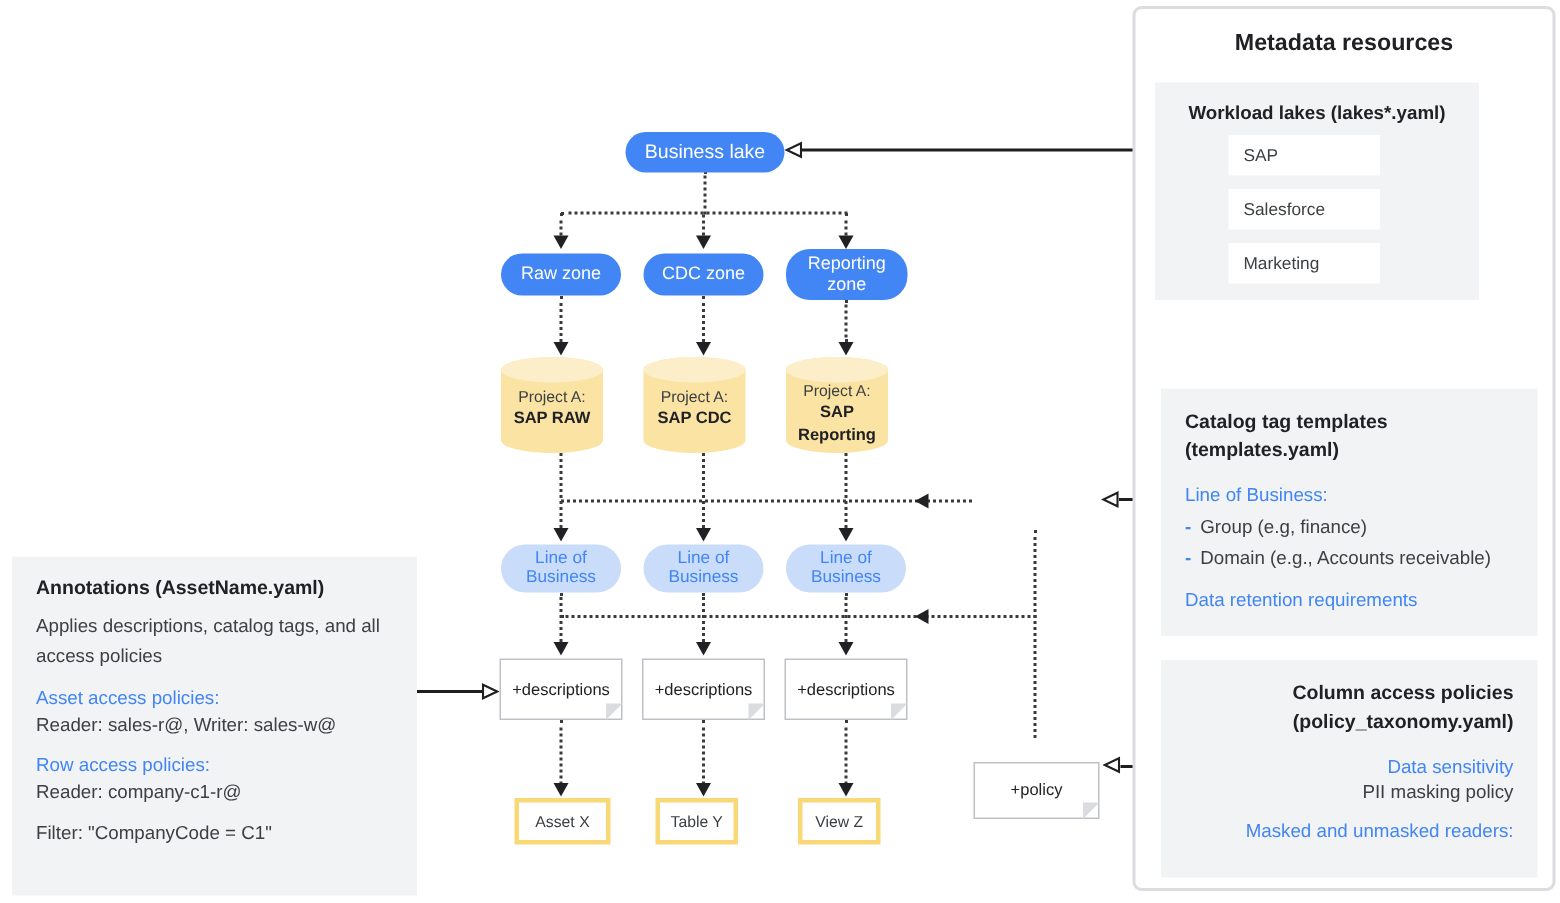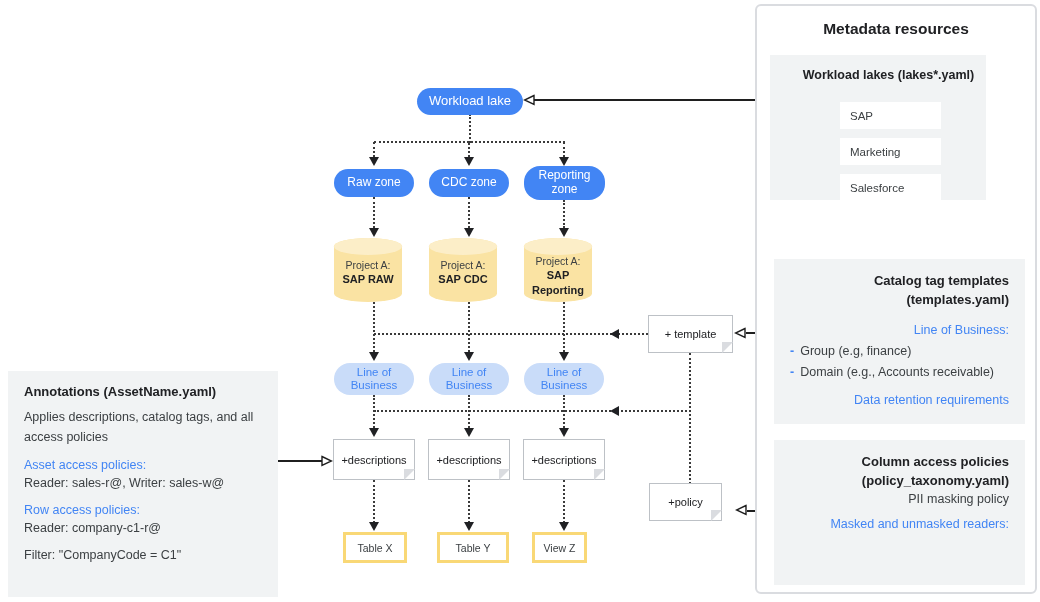--- a/index.html
+++ b/index.html
@@ -53,27 +53,27 @@
       border-right:5px solid transparent;border-top:9px solid #202124;}
   .al{position:absolute;width:0;height:0;border-top:5px solid transparent;
       border-bottom:5px solid transparent;border-right:9px solid #202124;}
   .oarr{position:absolute;}
 
   
   .meta-panel{position:absolute;left:755px;top:4px;width:282px;height:590px;background:#fff;
         border:2px solid #DADCE0;border-radius:6px;}
   .meta-title{position:absolute;top:14px;left:0;right:0;text-align:center;
         font-size:15.5px;font-weight:700;color:#202124;}
-  .gray-box{position:absolute;background:var(--panel_gray);padding-left:21px;}
+  .gray-box{position:absolute;background:var(--panel_gray);}
   .wl-box{left:13px;top:49px;width:216px;height:145px;padding-top:13px;}
   .wl-title{text-align:center;font-size:12.5px;font-weight:700;color:#202124;}
   .wl-item{position:relative;margin:9px 0 0 49px;width:101px;height:27px;background:#fff;
         display:flex;align-items:center;padding-left:10px;font-size:11.5px;color:#3C4043;}
-  .wl-item.first{margin-top:20px;}
-  .cat-box{left:17px;top:253px;width:251px;height:165px;padding:13px 16px;text-align:right;}
+  .wl-item.first{margin-top:8px;}
+  .cat-box{left:17px;top:253px;width:251px;height:165px;padding:13px 16px;}
   .col-box{left:17px;top:434px;width:251px;height:145px;padding:13px 16px;text-align:right;}
   .box-title{font-size:13px;font-weight:700;color:#202124;line-height:1.45;}
   .blue-h{color:var(--accent_blue);font-size:12.5px;font-weight:500;line-height:1.4;}
   .body-t{color:#3C4043;font-size:12.5px;line-height:1.4;}
   .bullet{display:flex;gap:6px;color:#3C4043;font-size:12.5px;line-height:1.65;}
   .bullet .dash{color:var(--accent_blue);font-weight:700;}
   .mt12{margin-top:12px;} .mt8{margin-top:8px;} .mt10{margin-top:10px;} .mt2{margin-top:2px;}
 
   
   .ann-panel{position:absolute;left:8px;top:371px;width:270px;background:var(--panel_gray);
@@ -142,21 +142,21 @@
   <div class="sline" style="left:746px;top:332px;width:26px"></div>
   <svg class="oarr" style="left:734px;top:327px" width="12" height="12" viewBox="0 0 12 12">
       <path d="M11 1.5 L1.5 6 L11 10.5 Z" fill="#ffffff" stroke="#1f1f1f" stroke-width="1.4"></path>
     </svg>
 
   <div class="sline" style="left:747px;top:510px;width:25px"></div>
   <svg class="oarr" style="left:735px;top:504px" width="12" height="12" viewBox="0 0 12 12">
       <path d="M11 1.5 L1.5 6 L11 10.5 Z" fill="#ffffff" stroke="#1f1f1f" stroke-width="1.4"></path>
     </svg>
 
-  <div class="pill main" style="left:417px;top:88px;width:106px;height:27px">Workload lake</div>
+  <div class="pill main" style="left:417px;top:88px;width:106px;height:27px">Business lake</div>
 
   <div class="pill" style="left:334px;top:169px;width:80px;height:28px">Raw zone</div>
   <div class="pill" style="left:429px;top:169px;width:80px;height:28px">CDC zone</div>
   <div class="pill" style="left:524px;top:166px;width:81px;height:34px;padding:2px 10px">Reporting zone</div>
 
   <div class="cyl" style="left:334px;top:238px">
     <div class="cyl-label">
       <span>Project A:</span>
       <span class="cyl-name">SAP RAW</span>
     </div>
@@ -175,61 +175,61 @@
   </div>
 
   <div class="pill lob" style="left:334px;top:363px;width:80px;height:32px">Line of Business</div>
   <div class="pill lob" style="left:429px;top:363px;width:80px;height:32px">Line of Business</div>
   <div class="pill lob" style="left:524px;top:363px;width:80px;height:32px">Line of Business</div>
 
   <div class="note" style="left:333px;top:439px;width:82px;height:41px">+descriptions</div>
   <div class="note" style="left:428px;top:439px;width:82px;height:41px">+descriptions</div>
   <div class="note" style="left:523px;top:439px;width:82px;height:41px">+descriptions</div>
 
-  <div class="note" style="left:648px;top:315px;width:85px;height:38px">+ template</div>
-  <div class="note" style="left:649px;top:483px;width:73px;height:38px">+policy</div>
-
-  <div class="ybox" style="left:343px;top:532px;width:64px;height:31px">Table X</div>
-  <div class="ybox" style="left:437px;top:532px;width:72px;height:31px">Table Y</div>
+  <div class="note" style="left:649px;top:508px;width:84px;height:38px">+policy</div>
+
+  <div class="ybox" style="left:343px;top:532px;width:64px;height:31px">Asset X</div>
+  <div class="ybox" style="left:437px;top:532px;width:55px;height:31px">Table Y</div>
   <div class="ybox" style="left:532px;top:532px;width:55px;height:31px">View Z</div>
 
   <div class="ann-panel">
     <div class="ann-title">Annotations (AssetName.yaml)</div>
     <div class="ann-body">Applies descriptions, catalog tags, and all access policies</div>
     <div class="blue-h mt10">Asset access policies:</div>
     <div class="body-t">Reader: sales-r@, Writer: sales-w@</div>
     <div class="blue-h mt10">Row access policies:</div>
     <div class="body-t">Reader: company-c1-r@</div>
     <div class="body-t mt10">Filter: "CompanyCode = C1"</div>
   </div>
 
   <div class="meta-panel">
     <div class="meta-title">Metadata resources</div>
 
     <div class="gray-box wl-box">
       <div class="wl-title">Workload lakes (lakes*.yaml)</div>
       <div class="wl-item first">SAP</div>
+      <div class="wl-item">Salesforce</div>
       <div class="wl-item">Marketing</div>
-      <div class="wl-item">Salesforce</div>
     </div>
 
     <div class="gray-box cat-box">
       <div class="box-title">Catalog tag templates (templates.yaml)</div>
       <div class="blue-h mt12">Line of Business:</div>
       <div class="bullet mt2">
         <span class="dash">-</span>
         <span>Group (e.g, finance)</span>
       </div>
       <div class="bullet">
         <span class="dash">-</span>
         <span>Domain (e.g., Accounts receivable)</span>
       </div>
       <div class="blue-h mt10">Data retention requirements</div>
     </div>
 
     <div class="gray-box col-box">
       <div class="box-title">Column access policies (policy_taxonomy.yaml)</div>
+      <div class="blue-h mt12">Data sensitivity</div>
       <div class="body-t">PII masking policy</div>
       <div class="blue-h mt8">Masked and unmasked readers:</div>
     </div>
   </div>
 
 </div>
 
 </body></html>

